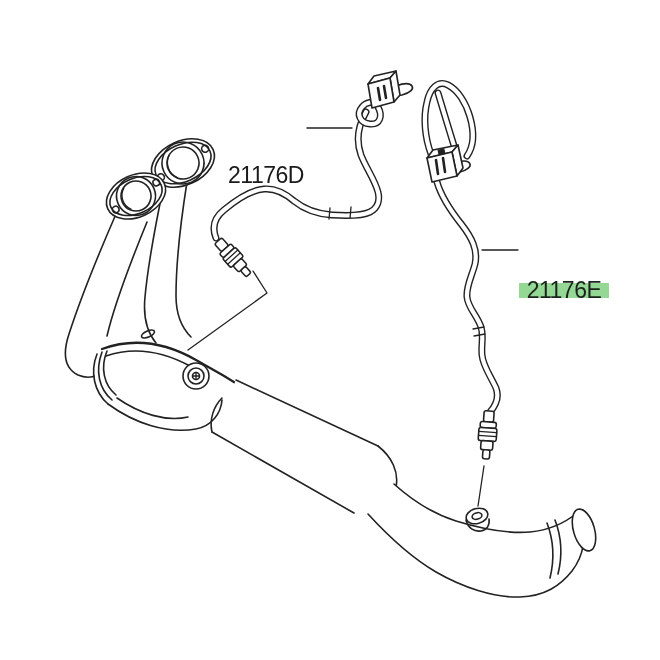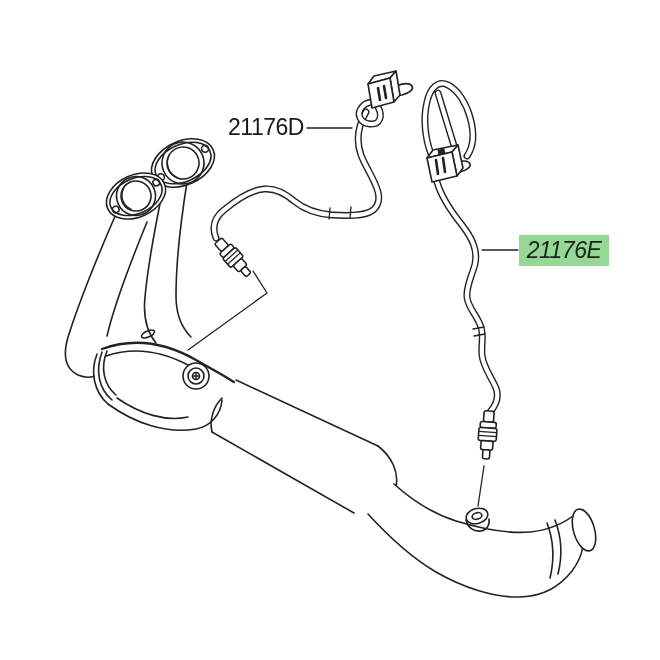--- a/index.html
+++ b/index.html
@@ -10,27 +10,28 @@
   }
   .stage svg{position:absolute;left:0;top:0;}
   .part-label{
     position:absolute;
     font-size:23px;
     letter-spacing:-0.5px;
     color:var(--label-text,#1a1a1a);
     line-height:1;
     white-space:nowrap;
     cursor:pointer;
+    margin-top:48px;
   }
   .part-label.plain{left:228px;top:116px;}
   .part-label.highlight{
-    left:519px;top:235px;width:90px;height:31px;
+    left:519px;top:235px;width:90px;height:15px;
     background:var(--highlight-bg,#95d795);
     color:var(--highlight-text,#1b241b);
-    display:flex;align-items:center;justify-content:center;font-style:italic;
+    display:flex;align-items:center;justify-content:center;
   }
   
   .ln{fill:none;stroke:var(--line,#222);stroke-width:1.6;stroke-linecap:round;stroke-linejoin:round;}
   .lnW{fill:#fff;stroke:var(--line,#222);stroke-width:1.6;stroke-linecap:round;stroke-linejoin:round;}
   .fillW{fill:#fff;stroke:none;}
   .bold{stroke-width:2.3;}
   .thin{stroke-width:1.3;}
   .cableB{fill:none;stroke:var(--line,#222);stroke-width:7;stroke-linecap:round;stroke-linejoin:round;}
   .cableW{fill:none;stroke:#fff;stroke-width:4.2;stroke-linecap:round;stroke-linejoin:round;}
   .mark{stroke:var(--line,#222);stroke-width:2.6;stroke-linecap:round;}

